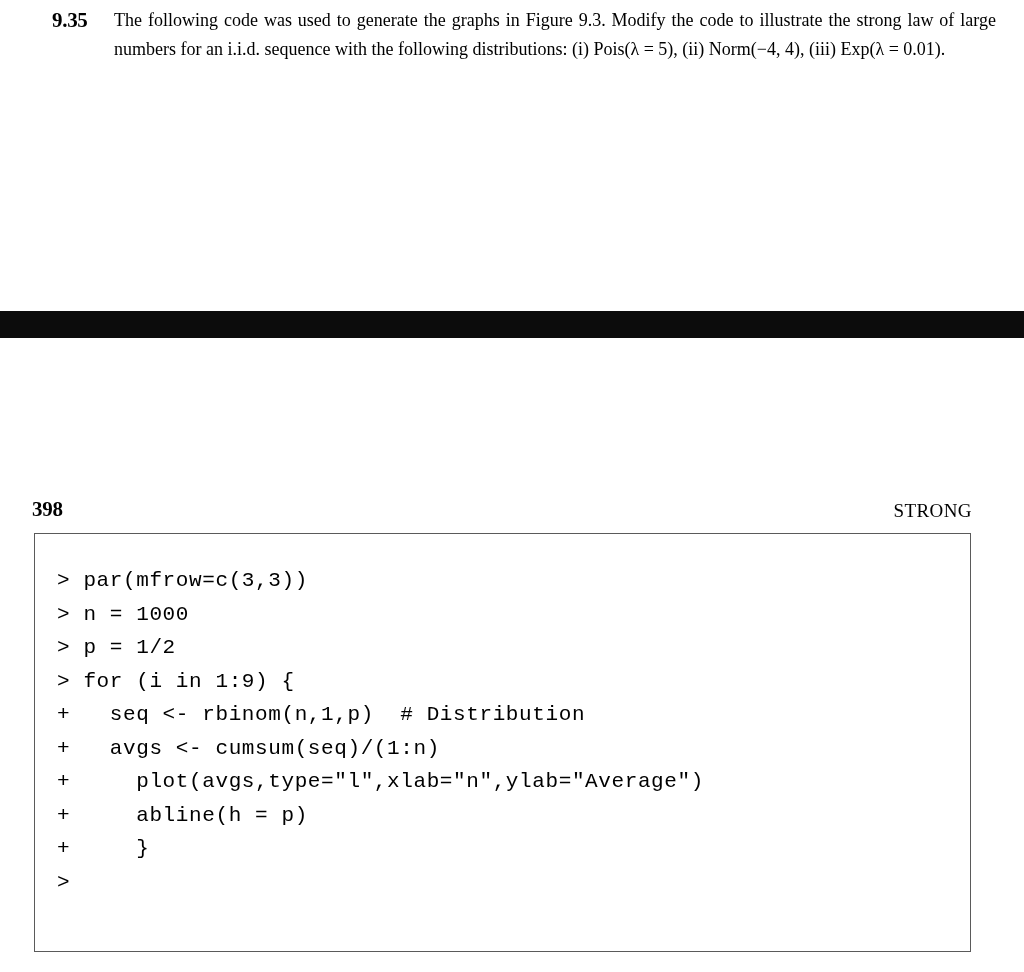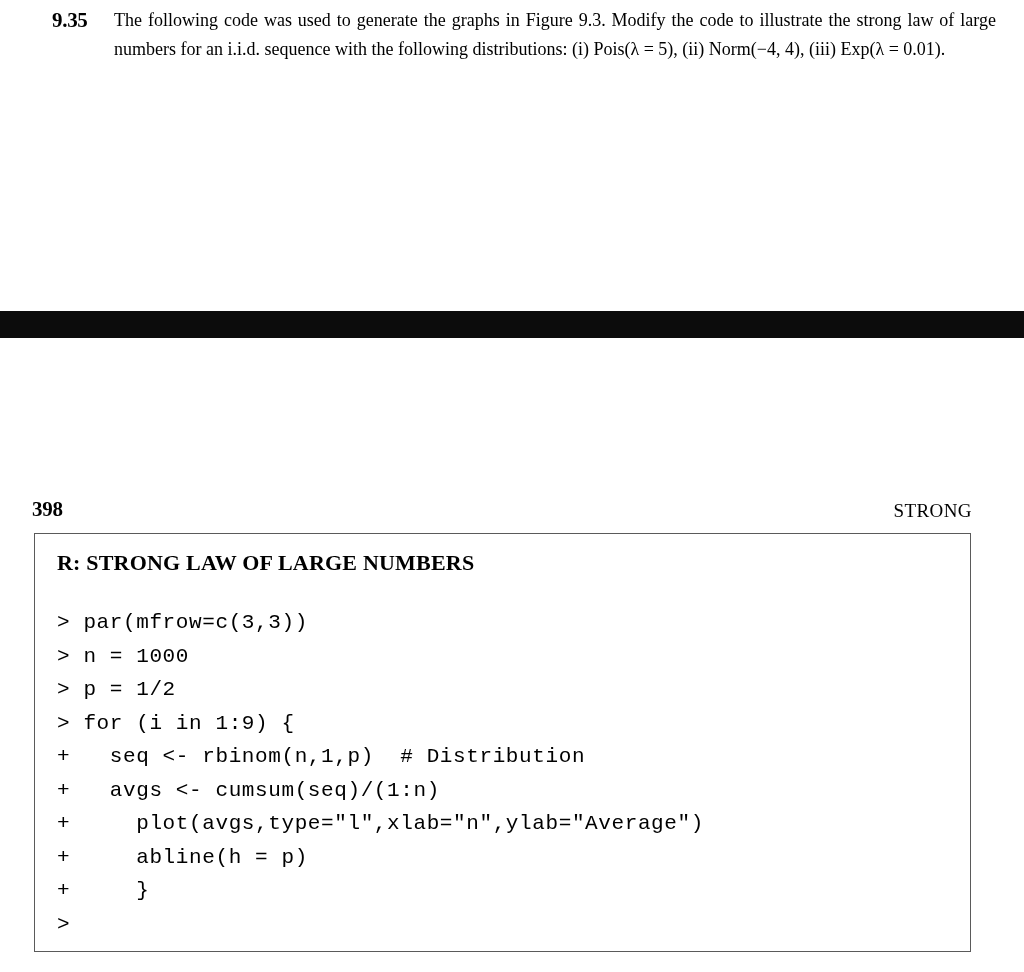--- a/index.html
+++ b/index.html
@@ -112,15 +112,14 @@
 </div>
 
 <div class="black-bar"></div>
 
 <div class="running-head">
   <div class="page-number">398</div>
   <div class="head-title">STRONG</div>
 </div>
 
 <div class="code-panel">
-  <div class="code-title">R: STRONG LAW OF LARGE NUMBERS</div>
   <div class="code-body"><div class="code-line">&gt; par(mfrow=c(3,3))</div><div class="code-line">&gt; n = 1000</div><div class="code-line">&gt; p = 1/2</div><div class="code-line">&gt; for (i in 1:9) {</div><div class="code-line">+   seq &lt;- rbinom(n,1,p)  # Distribution</div><div class="code-line">+   avgs &lt;- cumsum(seq)/(1:n)</div><div class="code-line">+     plot(avgs,type="l",xlab="n",ylab="Average")</div><div class="code-line">+     abline(h = p)</div><div class="code-line">+     }</div><div class="code-line">&gt;</div></div>
 </div>
 
 </body></html>

